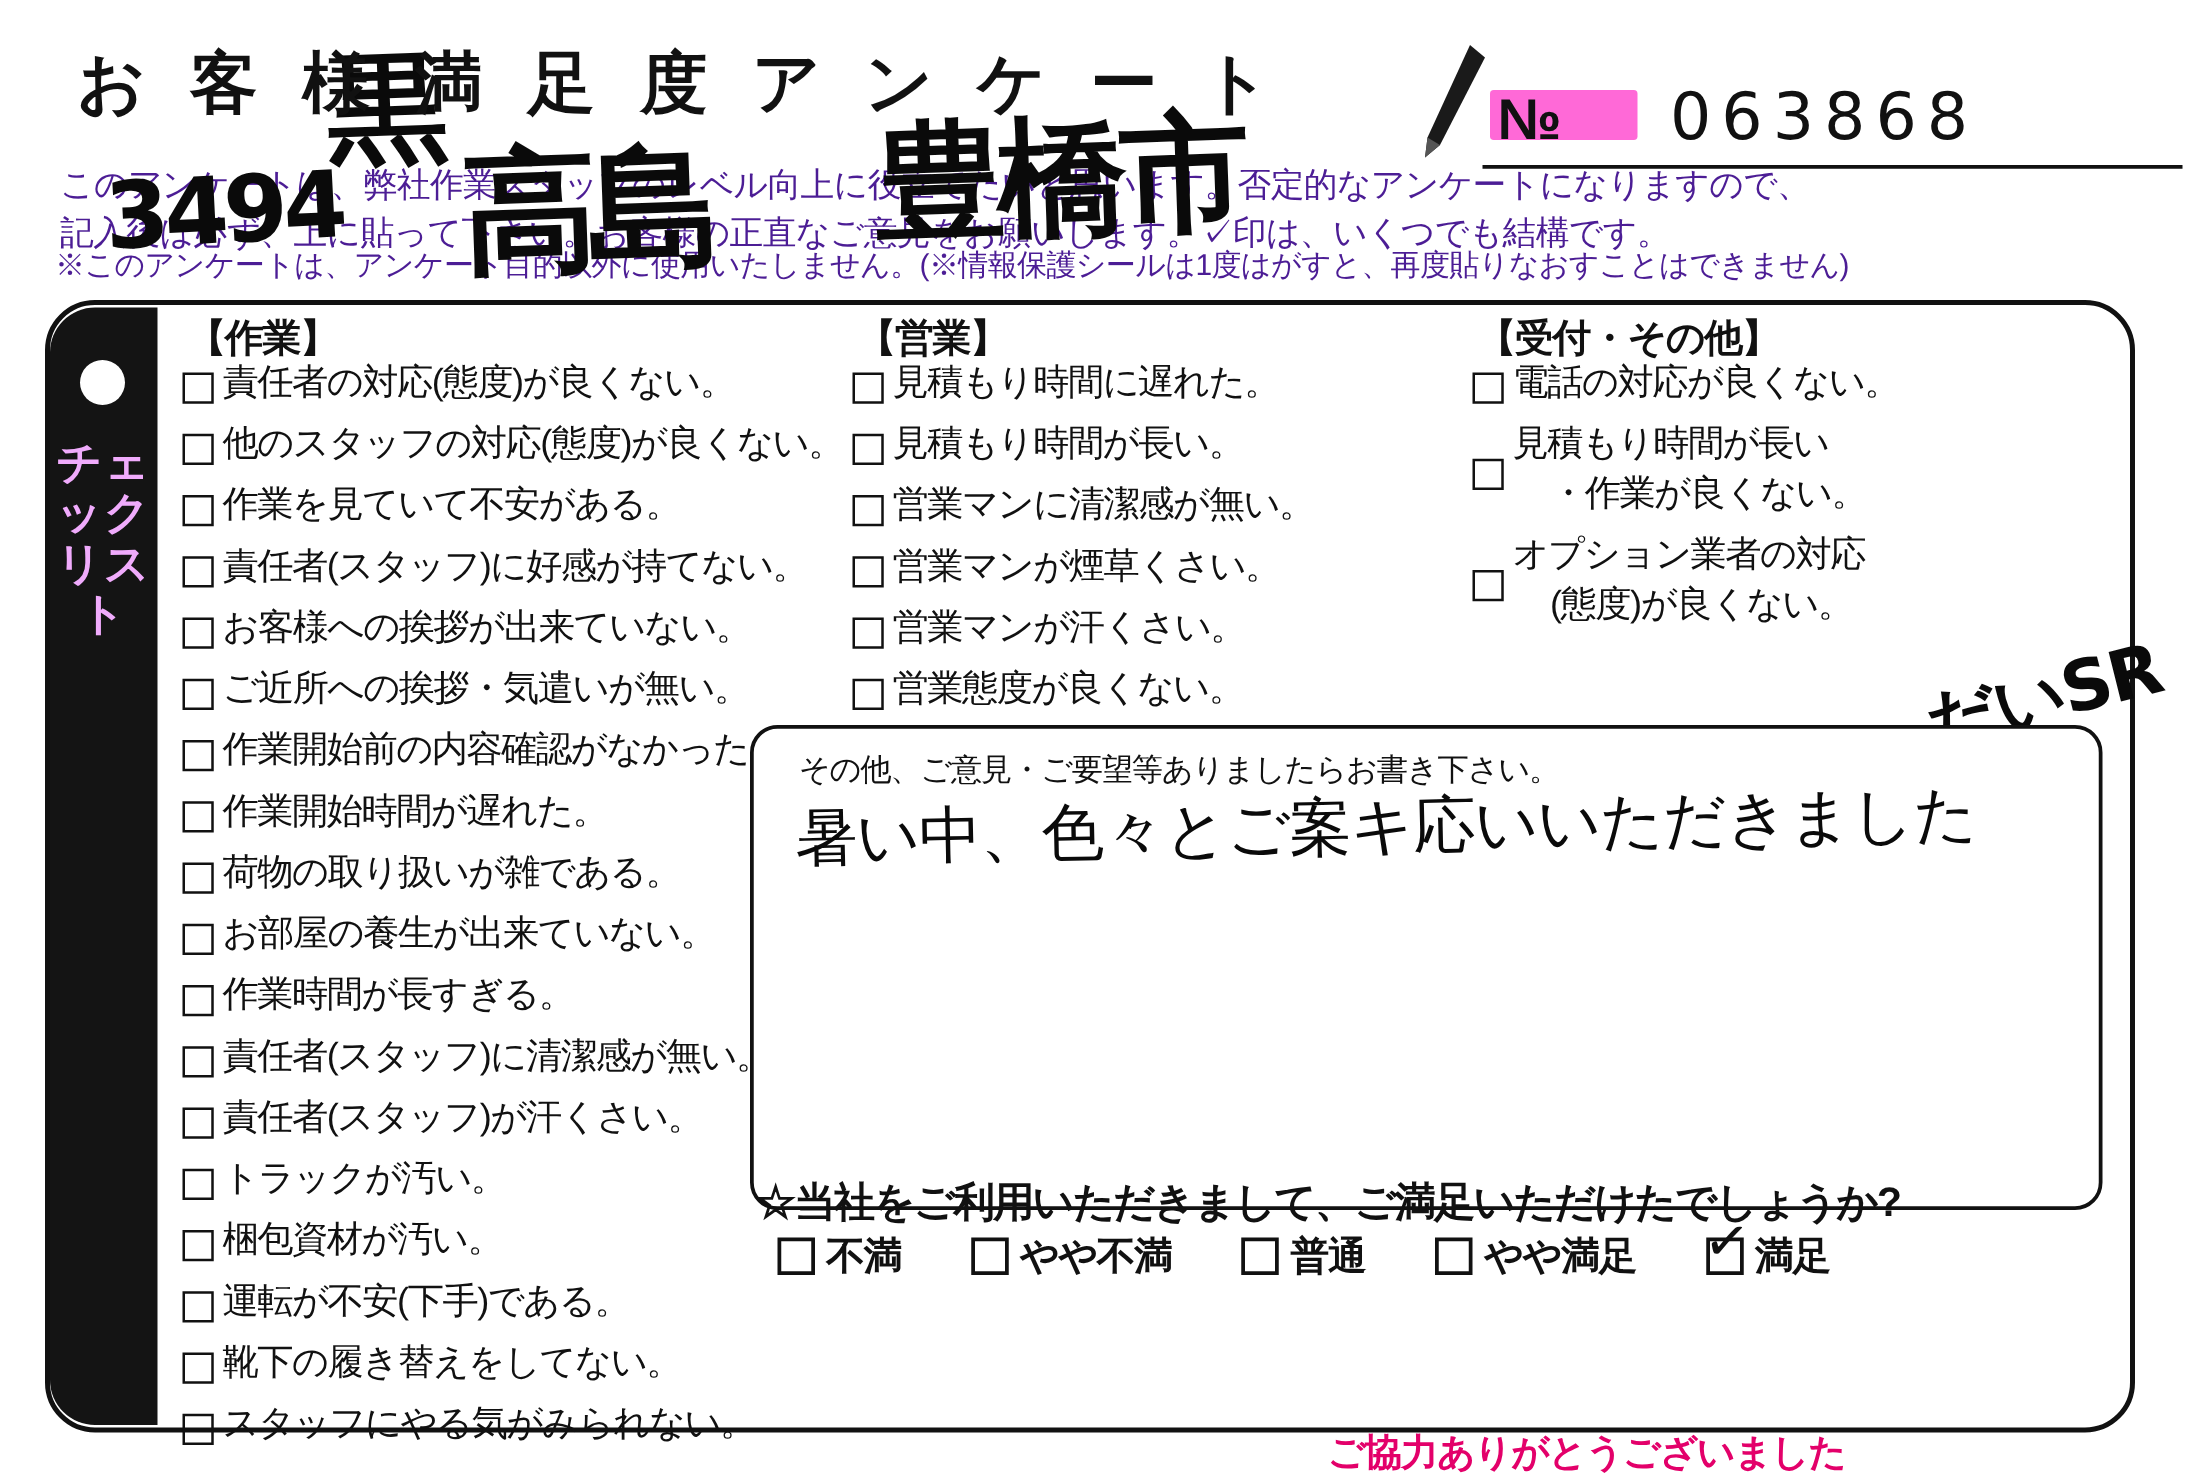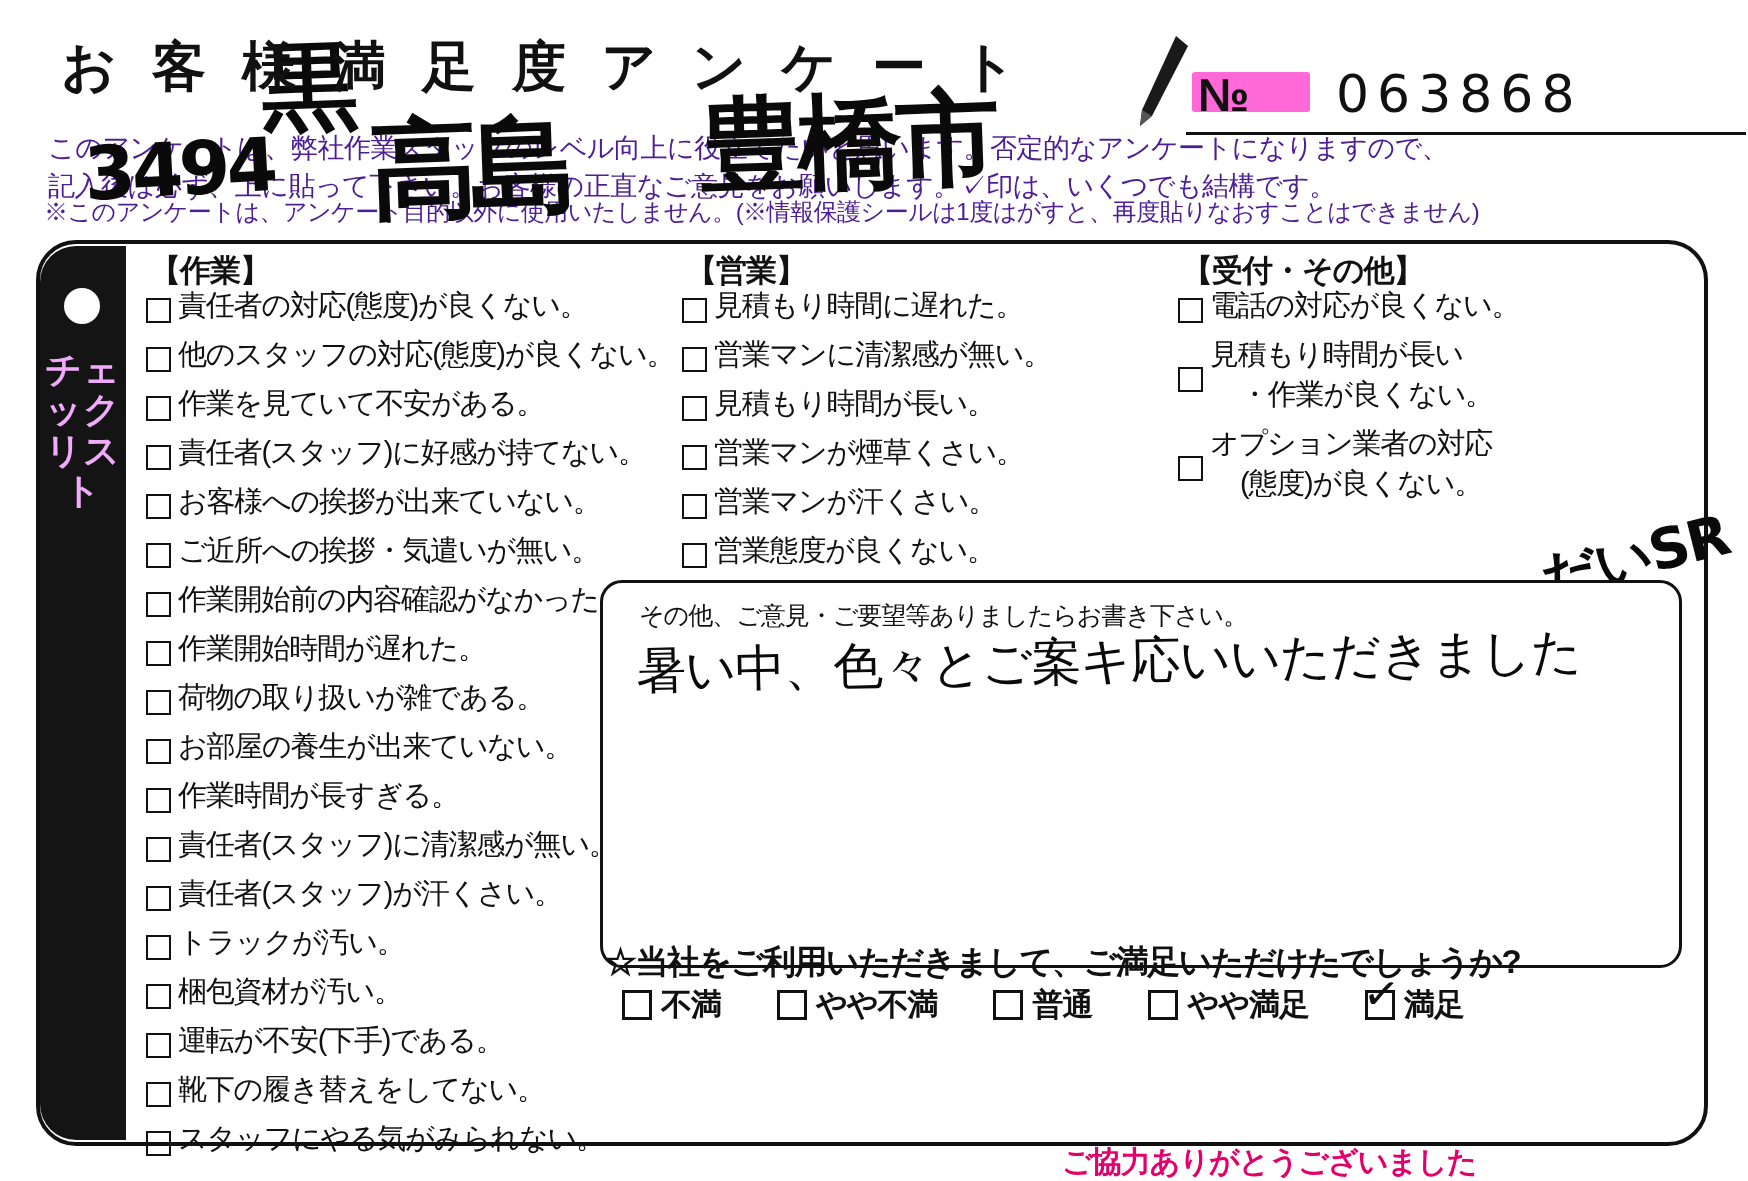--- a/index.html
+++ b/index.html
@@ -441,25 +441,25 @@
     </div>
 </div>
 
 <div class="chk-list" id="list-sales">
   <div class="chk">
       <span class="box"></span>
       <span class="txt">見積もり時間に遅れた。</span>
     </div>
   <div class="chk">
       <span class="box"></span>
+      <span class="txt">見積もり時間が長い。</span>
+    </div>
+  <div class="chk">
+      <span class="box"></span>
       <span class="txt">営業マンに清潔感が無い。</span>
-    </div>
-  <div class="chk">
-      <span class="box"></span>
-      <span class="txt">見積もり時間が長い。</span>
     </div>
   <div class="chk">
       <span class="box"></span>
       <span class="txt">営業マンが煙草くさい。</span>
     </div>
   <div class="chk">
       <span class="box"></span>
       <span class="txt">営業マンが汗くさい。</span>
     </div>
   <div class="chk">

